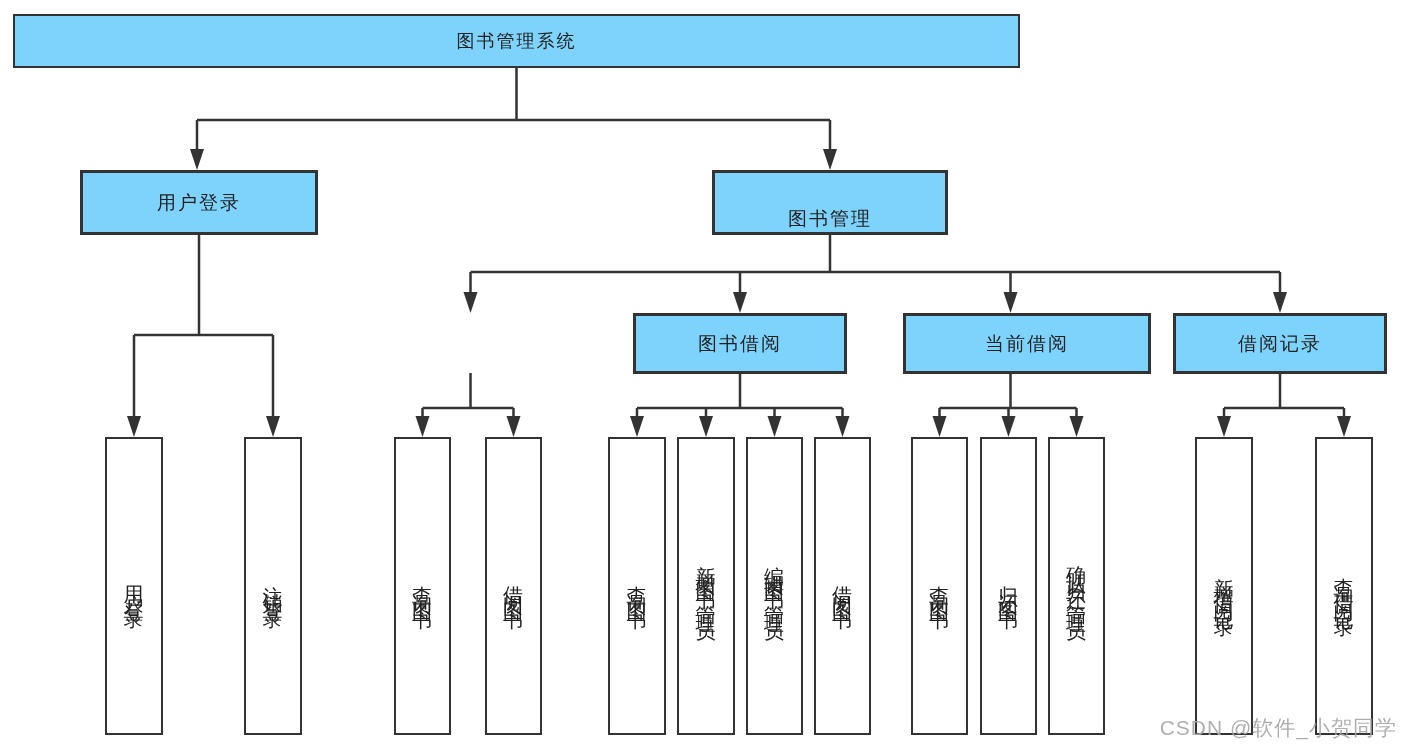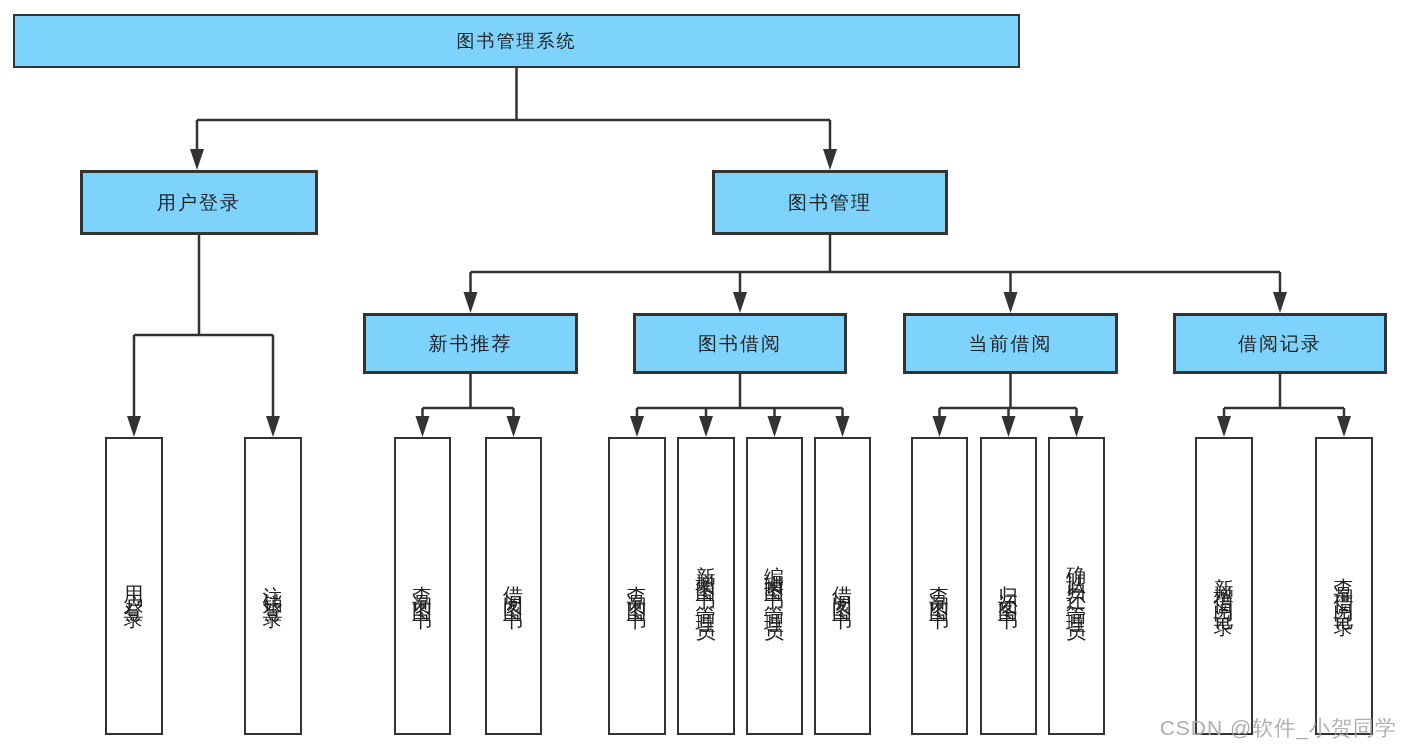--- a/index.html
+++ b/index.html
@@ -110,31 +110,28 @@
     </g>
   </svg>
 
   <div class="hbox root" style="left:13px; top:14px; width:1007px; height:54px;">
     <span>图书管理系统</span>
   </div>
 
   <div class="hbox" style="left:80px; top:170px; width:238px; height:65px;">
     <span>用户登录</span>
   </div>
-  <div class="hbox" style="left:712px; top:170px; width:236px; height:65px;">
+  <div class="hbox" style="left:712px; top:170px; width:236px; height:65px;align-items:flex-end;">
     <span>图书管理</span>
   </div>
 
-  <div class="hbox" style="left:363px; top:313px; width:215px; height:61px;">
-    <span>新书推荐</span>
-  </div>
   <div class="hbox" style="left:633px; top:313px; width:214px; height:61px;">
     <span>图书借阅</span>
   </div>
-  <div class="hbox" style="left:903px; top:313px; width:215px; height:61px;">
+  <div class="hbox" style="left:903px; top:313px; width:248px; height:61px;">
     <span>当前借阅</span>
   </div>
   <div class="hbox" style="left:1173px; top:313px; width:214px; height:61px;">
     <span>借阅记录</span>
   </div>
 
   <div class="vbox" style="left:105px; top:437px; width:58px; height:298px;">
     <span class="vtext">用户登录</span>
   </div>
   <div class="vbox" style="left:244px; top:437px; width:58px; height:298px;">

